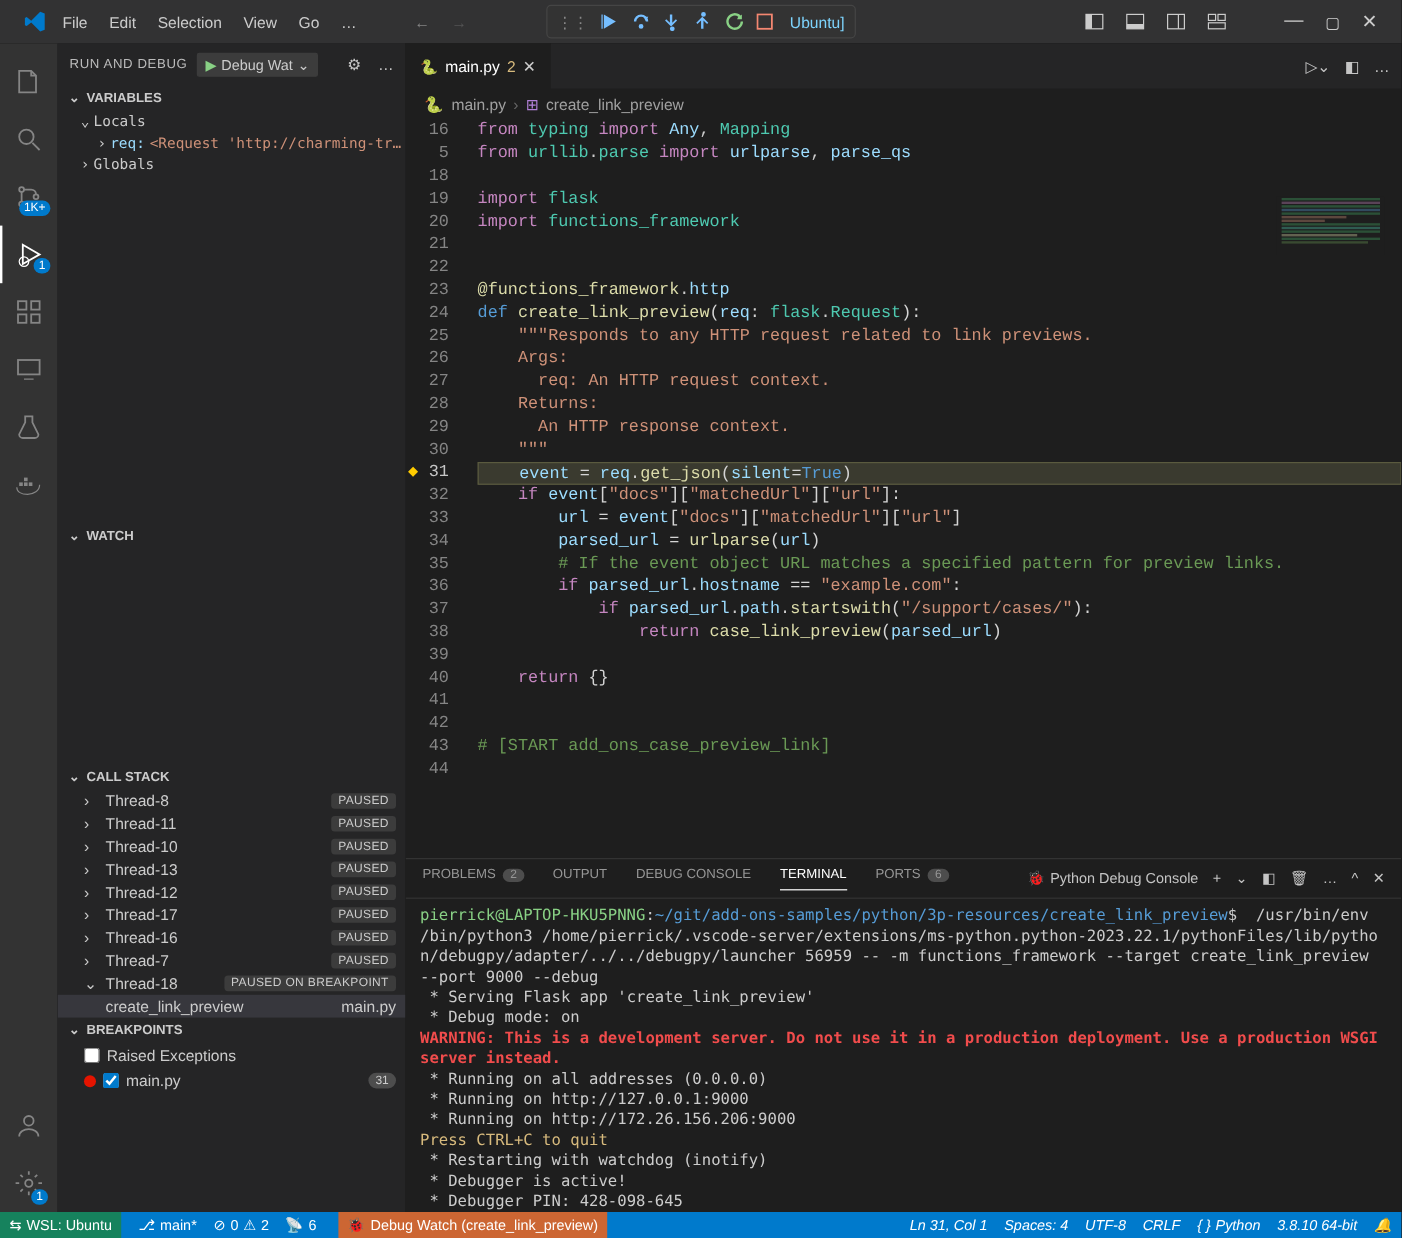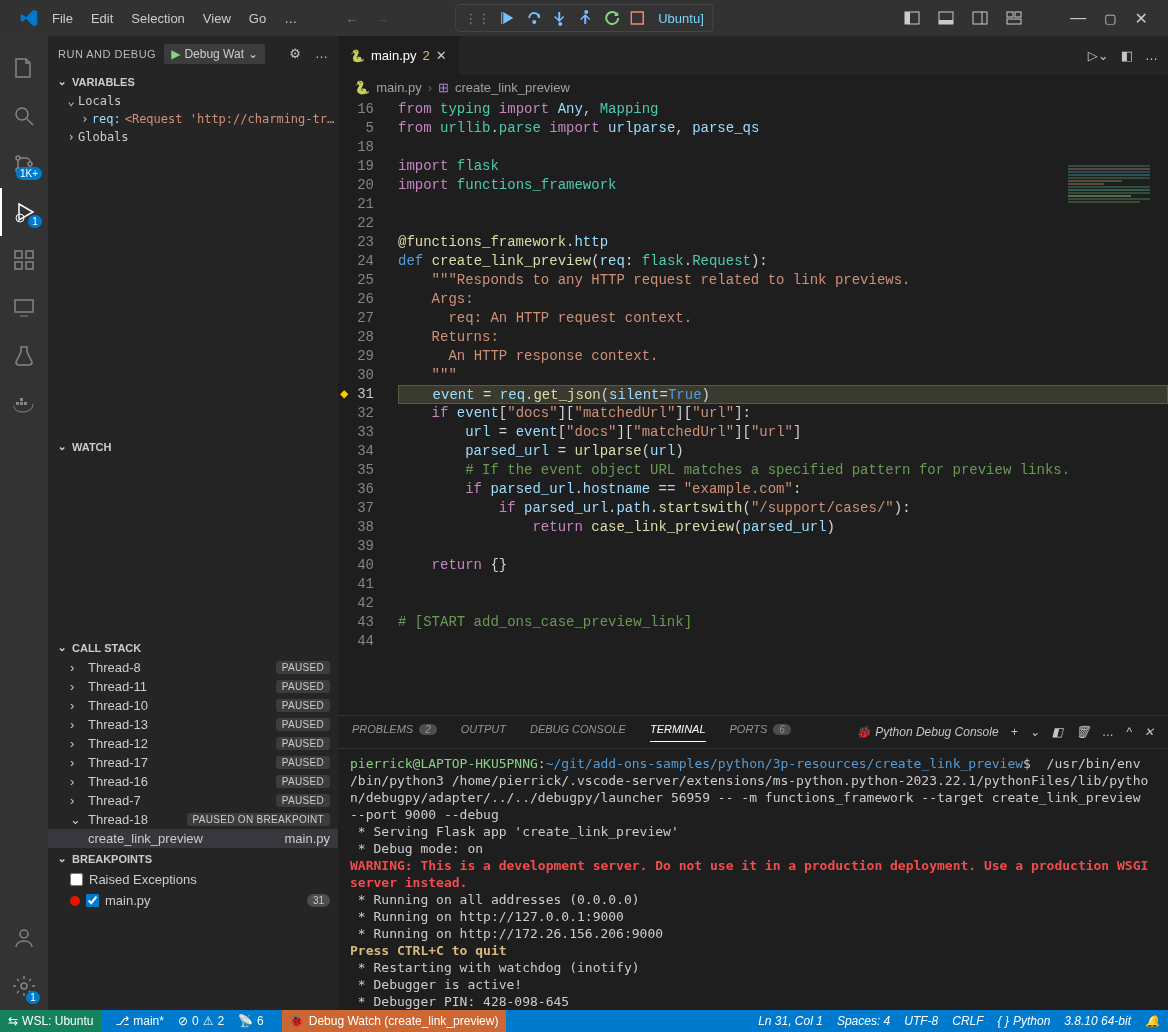--- a/index.html
+++ b/index.html
@@ -71,32 +71,32 @@
 .c-var { color: #9cdcfe; }
 .c-com { color: #6a9955; }
 .c-num { color: #569cd6; }
 .c-pl { color: #d4d4d4; }
 .c-docstr{ color: #ce9178;}
 
 .minimap { position: absolute; right: 14px; top: 64px; width: 90px; height: 180px; background: linear-gradient(#1e1e1e,#1e1e1e); opacity: 0.6; overflow:hidden;}
 .minimap div{height:2px;margin:1px 4px;background:#4a6;opacity:0.6}
 
 .panel { height: 295px; background: #1e1e1e; border-top: 1px solid #333; display: flex; flex-direction: column; }
-.panel-tabs { height: 33px; display: flex; align-items: center; padding: 0 14px; gap: 24px; border-bottom: 1px solid #333333; font-size: 11px; font-style: italic; }
+.panel-tabs { height: 33px; display: flex; align-items: center; padding: 0 14px; gap: 24px; border-bottom: 1px solid #333333; font-size: 11px; }
 .panel-tab { color: #969696; cursor: pointer; padding: 0px 0 6px 0; display: flex; align-items: center; gap: 6px; }
 .panel-tab.active { color: #ffffff; border-bottom: 1px solid #ffffff; }
 .panel-tab .count { background: #4d4d4d; border-radius: 10px; padding: 0 6px; font-size: 10px; }
 .panel-actions { margin-left: auto; display: flex; align-items: center; gap: 12px; color: #c5c5c5; font-size: 12px; }
 .panel-actions .label { display: flex; align-items: center; gap: 4px; }
 
 .terminal { flex: 1; padding: 6px 12px; font-family: Consolas, monospace; font-size: 13px; line-height: 17px; overflow: hidden; white-space: pre-wrap; word-break: break-all; }
 .t-green { color: #89d185; }
 .t-blue { color: #569cd6; }
 .t-red { color: #f14c4c; font-weight: bold; }
-.t-yellow { color: #d7ba7d; font-weight: bold; }
+.t-yellow { color: #d7ba7d; }
 .t-white { color: #cccccc; }
 
 .statusbar { height: 22px; background: #007acc; color: #ffffff; display: flex; align-items: center; font-size: 12px; padding: 0 8px; gap: 14px; }
 .statusbar .debug { background: #cc6633; height: 100%; display: flex; align-items: center; padding: 0 8px; margin: 0 -4px 0 4px; }
 .statusbar .seg { display: flex; align-items: center; gap: 4px; cursor: pointer; }
 .statusbar .right { margin-left: auto; display: flex; gap: 14px; font-style: italic; }
 
 svg { display: block; }
 </style>
 </head>

